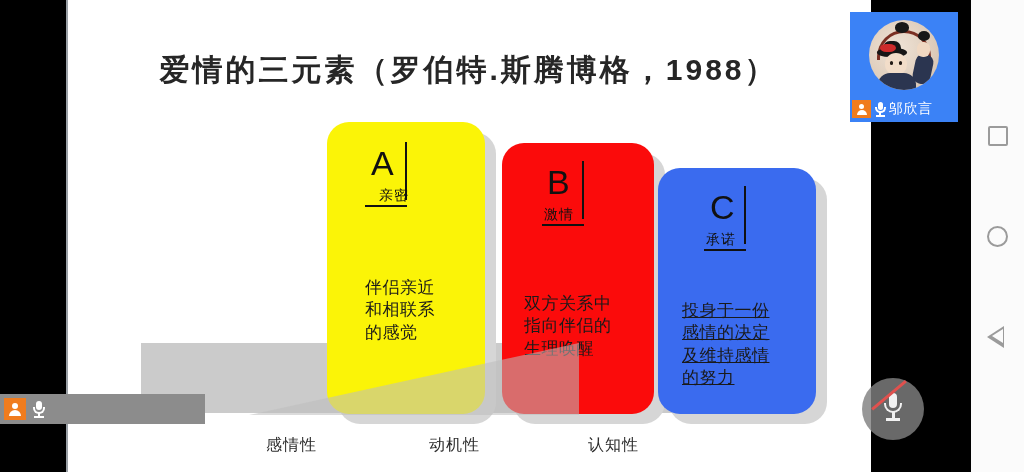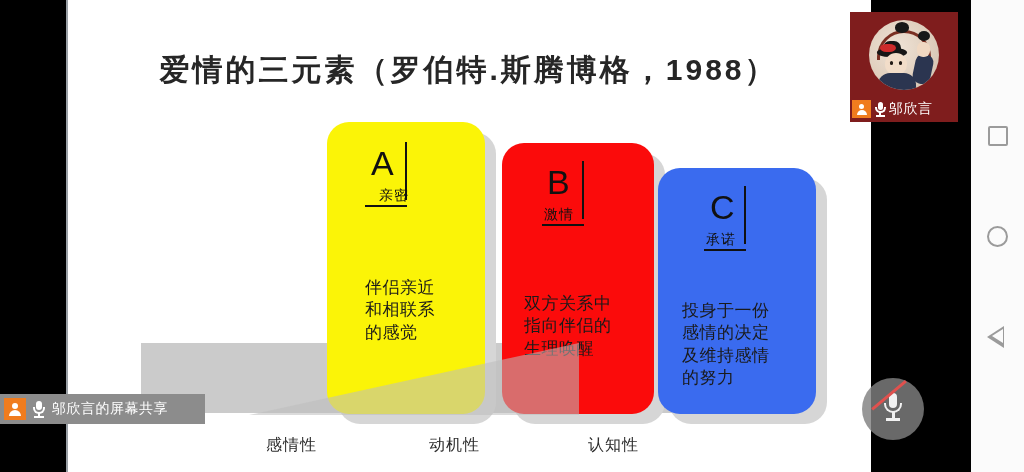--- a/index.html
+++ b/index.html
@@ -173,21 +173,21 @@
   #share-text {
     font-size: 14px; color: #ffffff; letter-spacing: 0.5px;
     white-space: nowrap;
   }
 
   
   #video-tile {
     position: absolute;
     left: 850px; top: 12px;
     width: 108px; height: 110px;
-    background: #7f1d1d;
+    background: #3b82f6;
     overflow: hidden;
   }
   #avatar {
     position: absolute;
     left: 19px; top: 8px;
     width: 70px; height: 70px;
     border-radius: 50%;
     background: radial-gradient(circle at 40% 40%, #efe3d6 0%, #e0cfbe 55%, #cbbaa8 100%);
     overflow: hidden;
   }
@@ -378,21 +378,21 @@
       <div class="card-body" style="left:22px; top:150px;">双方关系中
 指向伴侣的
 生理唤醒</div>
     </div>
 
     <div class="card" id="card-c">
       <div class="card-letter" style="left:52px; top:22px;">C</div>
       <div class="bracket-v" style="left:86px; top:18px; height:58px;"></div>
       <div class="card-sub" style="left:48px; top:64px;">承诺</div>
       <div class="bracket-h" style="left:46px; top:81px; width:42px;"></div>
-      <div class="card-body" style="left:24px; top:132px;">投身于一份
+      <div class="card-body" style="left:24px; top:132px;text-decoration:underline;">投身于一份
 感情的决定
 及维持感情
 的努力</div>
     </div>
 
     <div class="gray-tri"></div>
 
     <div class="cat-label" style="left:200px; top:435px;">感情性</div>
     <div class="cat-label" style="left:363px; top:435px;">动机性</div>
     <div class="cat-label" style="left:522px; top:435px;text-align:center;">认知性</div>
@@ -403,21 +403,20 @@
   <div id="share-bar">
     <div class="orange-badge">
       <div class="person-glyph"></div>
     </div>
     <div class="mic-glyph">
       <div class="cap"></div>
         <div class="arc"></div>
         <div class="stem"></div>
         <div class="base"></div>
     </div>
-    <div id="share-text">邬欣言的屏幕共享</div>
   </div>
 
   <div id="video-tile">
     <div id="avatar">
       <div class="av-hairband"></div>
       <div class="av-cat"></div>
       <div class="av-cat2"></div>
       <div class="av-hatcrown"></div>
       <div class="av-hat"></div>
       <div class="av-bow"></div>

